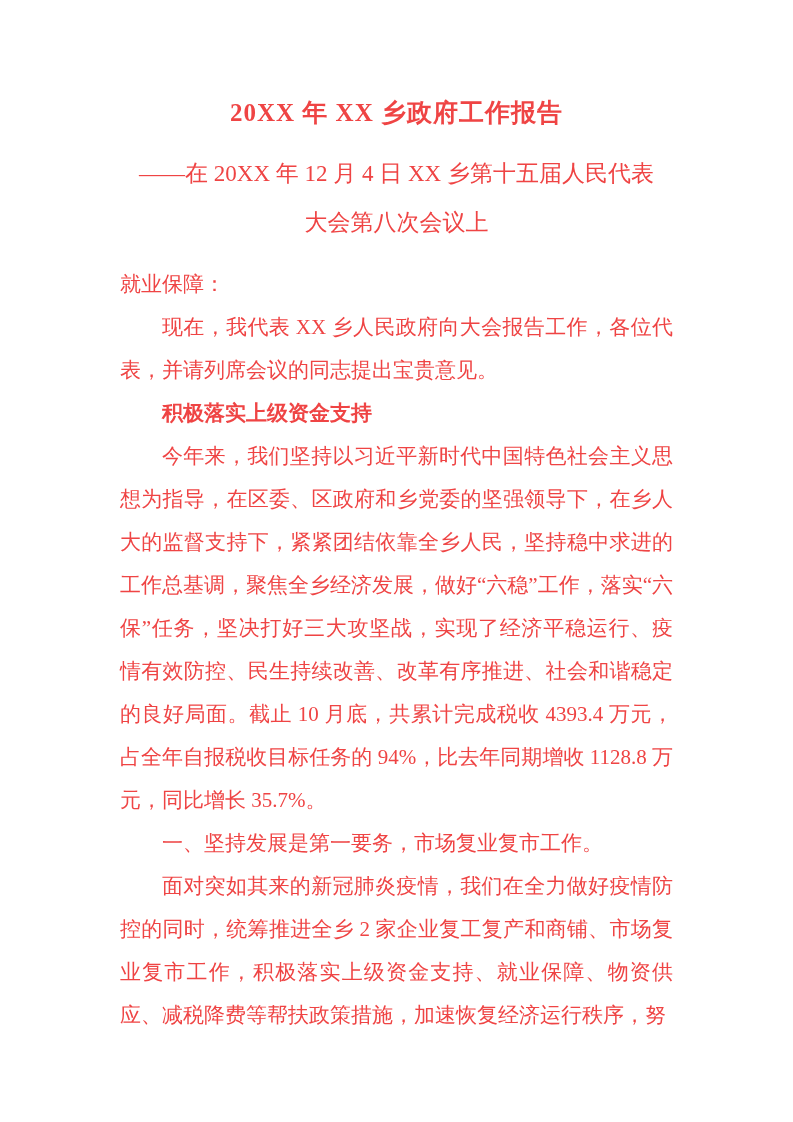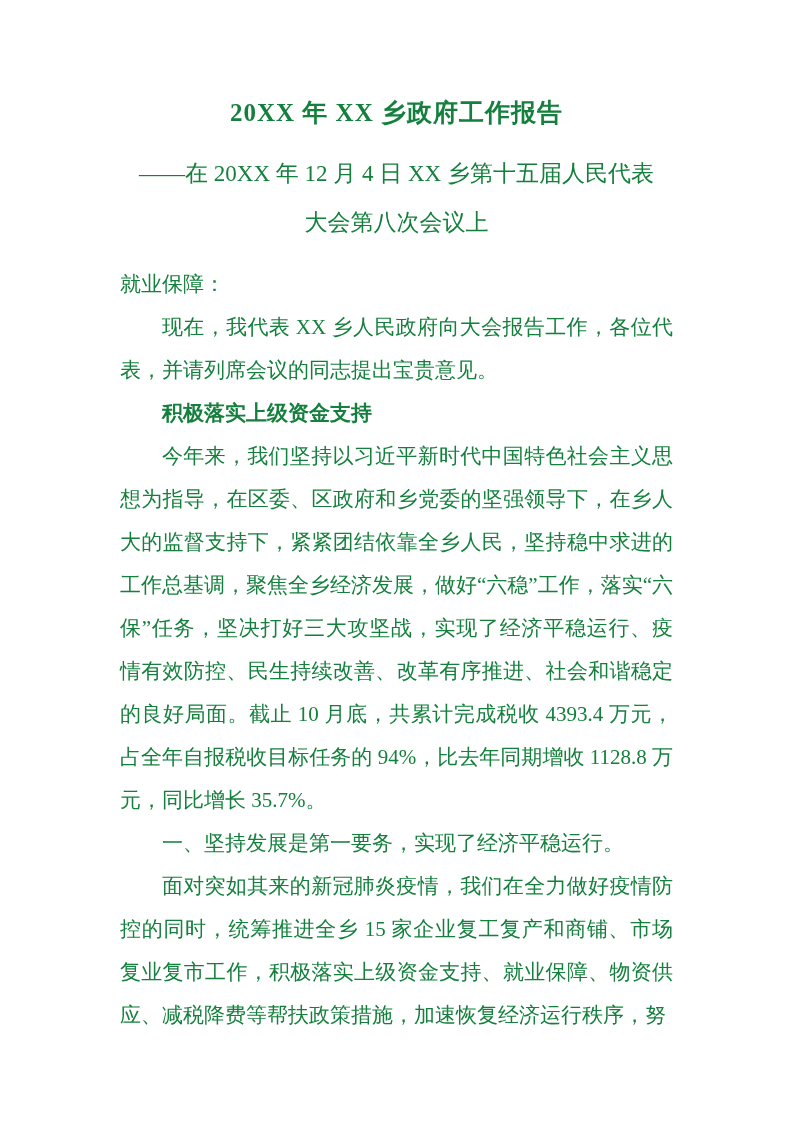--- a/index.html
+++ b/index.html
@@ -8,21 +8,21 @@
     background: #ffffff;
   }
   .page {
     position: relative;
     width: 793px;
     height: 1122px;
     box-sizing: border-box;
     padding: 0 120px;
     overflow: hidden;
     background: #ffffff;
-    color: #15803d;
+    color: #ef4444;
     font-family: "Liberation Serif", "DejaVu Serif", serif;
   }
   .doc-title {
     margin: 88px 0 0 0;
     font-size: 25px;
     line-height: 49px;
     font-weight: bold;
     text-align: center;
     letter-spacing: 1px;
   }
@@ -73,17 +73,17 @@
   <div class="doc-subtitle">——在 20XX 年 12 月 4 日 XX 乡第十五届人民代表大会第八次会议上</div>
 
   <p class="salutation">就业保障：</p>
 
   <p class="body-para">现在，我代表 XX 乡人民政府向大会报告工作，各位代表，并请列席会议的同志提出宝贵意见。</p>
 
   <h2 class="section-heading">积极落实上级资金支持</h2>
 
   <p class="body-para">今年来，我们坚持以习近平新时代中国特色社会主义思想为指导，在区委、区政府和乡党委的坚强领导下，在乡人大的监督支持下，紧紧团结依靠全乡人民，坚持稳中求进的工作总基调，聚焦全乡经济发展，做好“六稳”工作，落实“六保”任务，坚决打好三大攻坚战，实现了经济平稳运行、疫情有效防控、民生持续改善、改革有序推进、社会和谐稳定的良好局面。截止 10 月底，共累计完成税收 4393.4 万元，占全年自报税收目标任务的 94%，比去年同期增收 1128.8 万元，同比增长 35.7%。</p>
 
-  <h3 class="item-heading">一、坚持发展是第一要务，实现了经济平稳运行。</h3>
+  <h3 class="item-heading">一、坚持发展是第一要务，市场复业复市工作。</h3>
 
-  <p class="body-para">面对突如其来的新冠肺炎疫情，我们在全力做好疫情防控的同时，统筹推进全乡 15 家企业复工复产和商铺、市场复业复市工作，积极落实上级资金支持、就业保障、物资供应、减税降费等帮扶政策措施，加速恢复经济运行秩序，努</p>
+  <p class="body-para">面对突如其来的新冠肺炎疫情，我们在全力做好疫情防控的同时，统筹推进全乡 2 家企业复工复产和商铺、市场复业复市工作，积极落实上级资金支持、就业保障、物资供应、减税降费等帮扶政策措施，加速恢复经济运行秩序，努</p>
 
 </div>
 
 </body></html>

